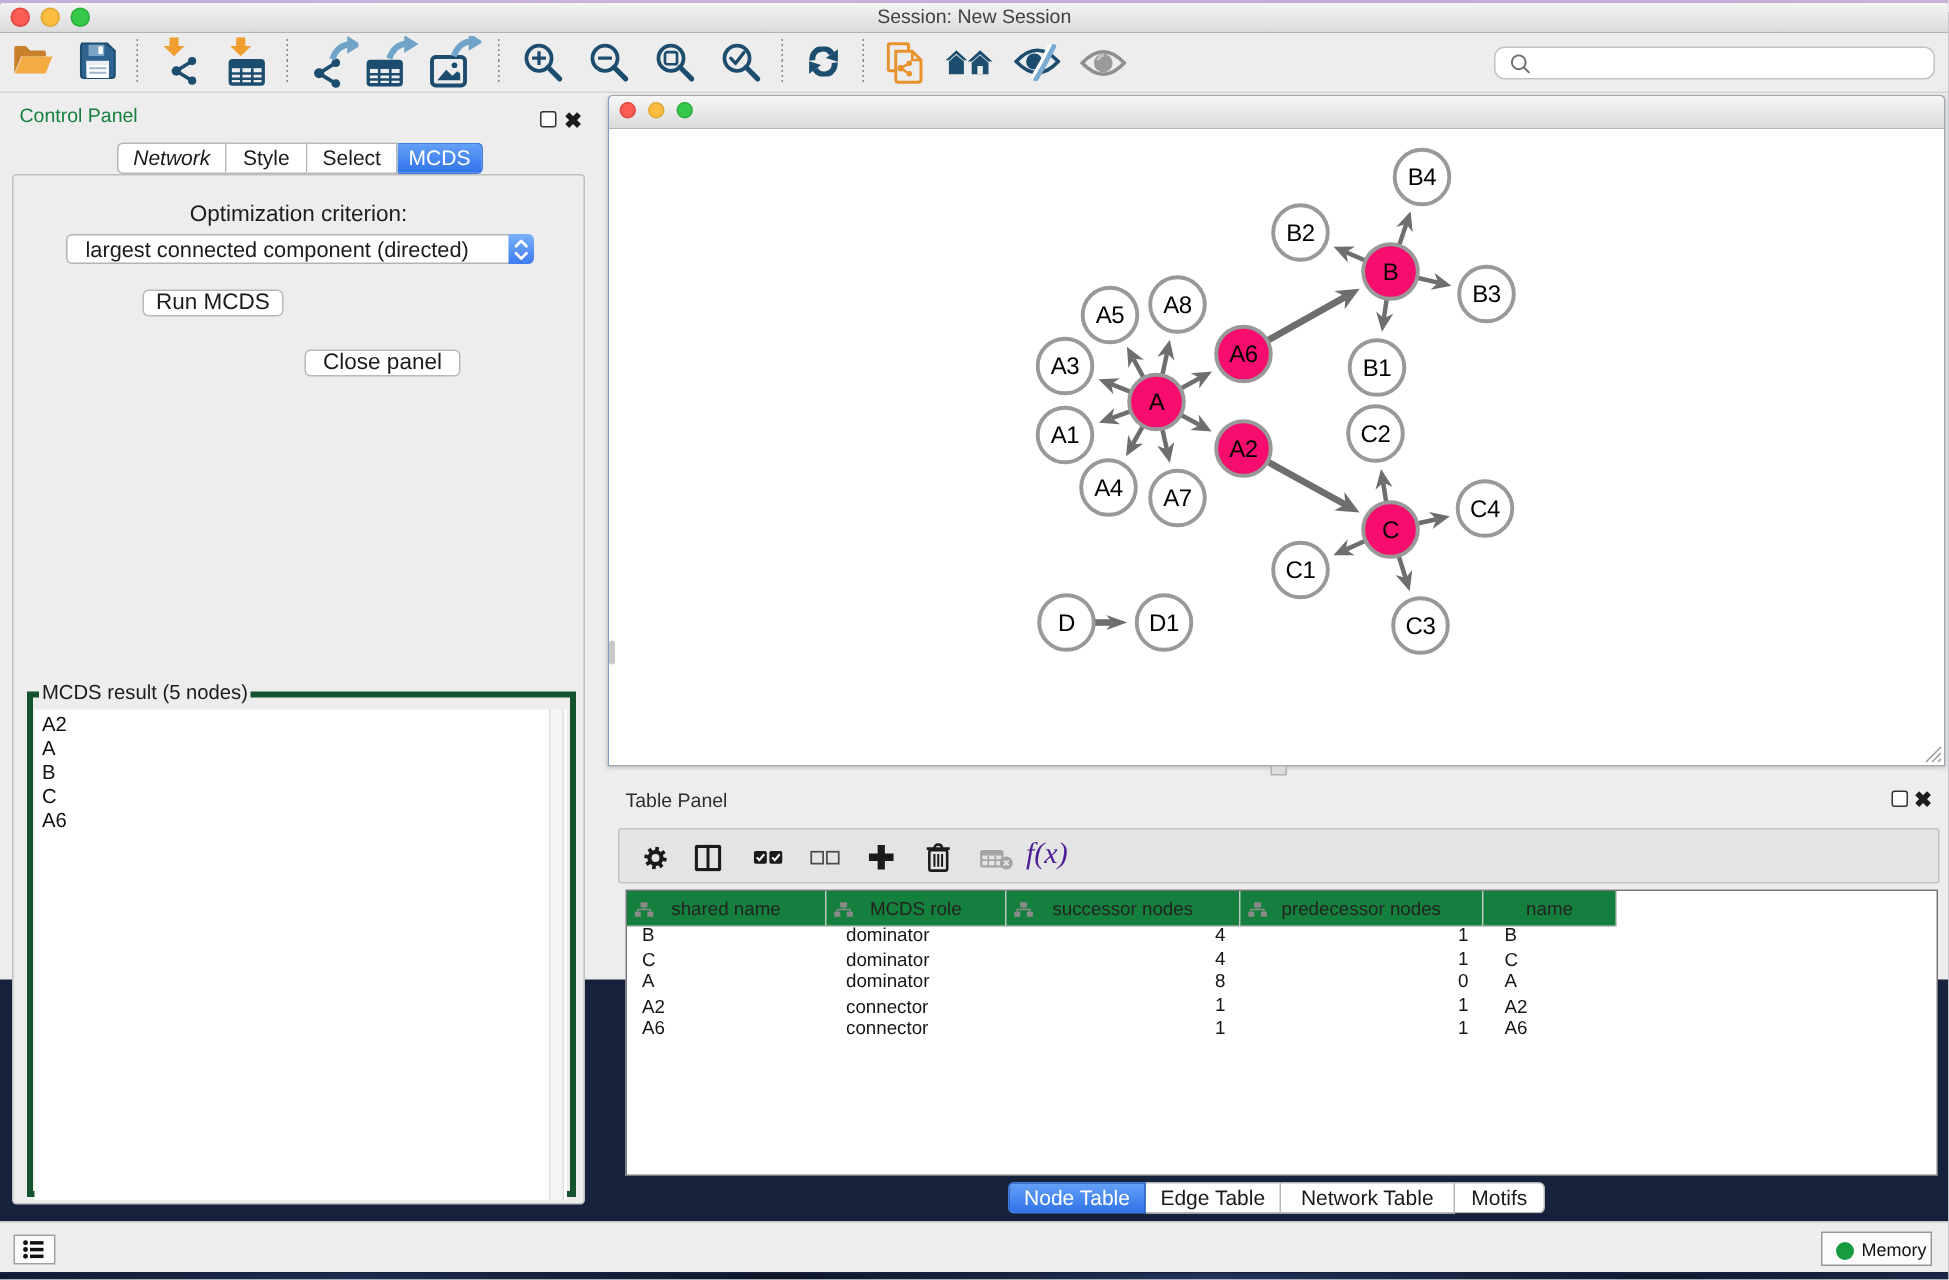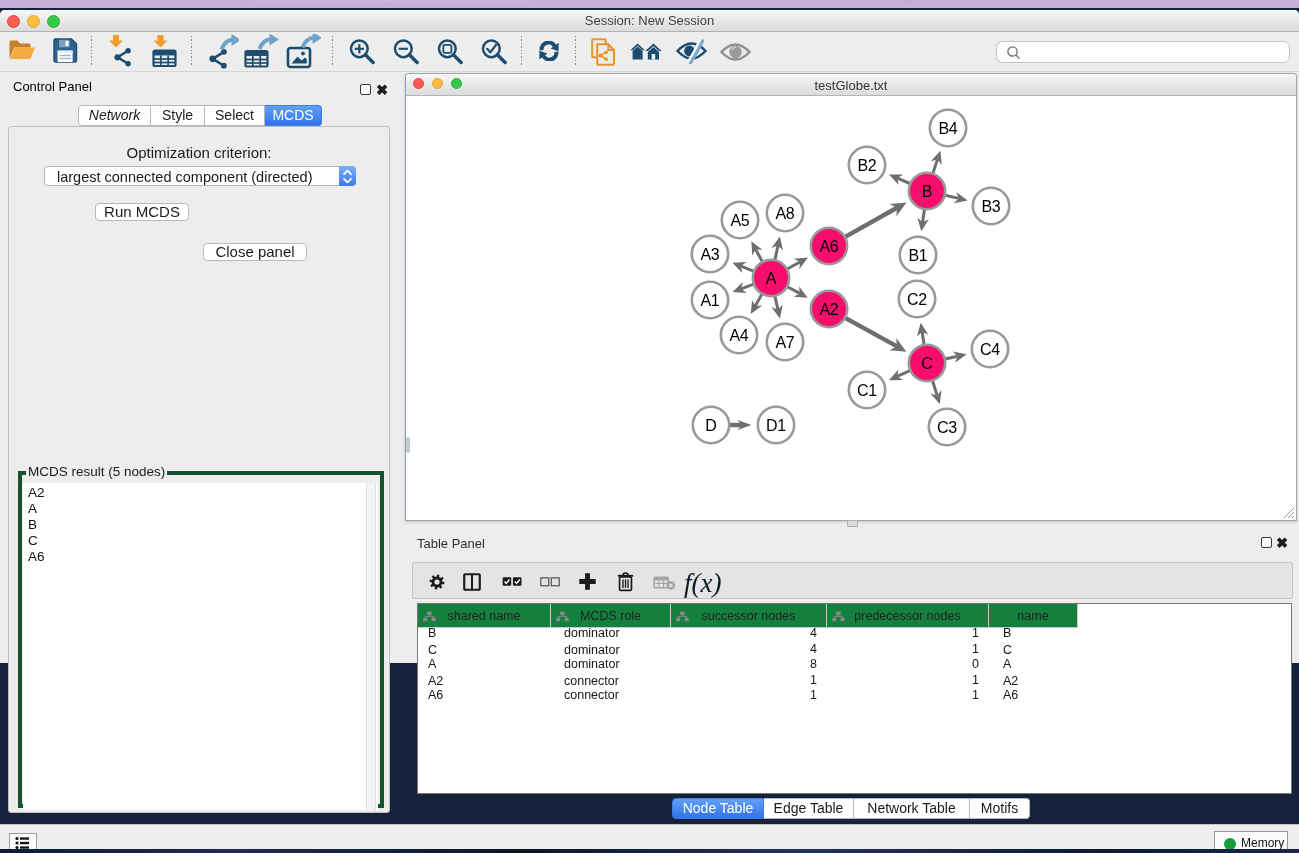--- a/index.html
+++ b/index.html
@@ -4,21 +4,21 @@
 <style>
 * { margin:0; padding:0; box-sizing:border-box; }
 html,body { width:1299px; height:853px; overflow:hidden; }
 body { font-family:"Liberation Sans", sans-serif; }
 #stage { position:relative; width:1299px; height:853px; overflow:hidden;
   background:linear-gradient(#c7aed6 0, #c7aed6 8px, #16213c 8px); }
 #desktop-top { position:absolute; left:0; top:0; width:1299px; height:2.2px;
   background:linear-gradient(90deg,#c5aed6,#cbb3da 30%,#c3abd4 70%,#c9b1d8); }
 #desktop-bottom { position:absolute; left:0; top:849px; width:1299px; height:4px;
   background:linear-gradient(90deg,#101b33,#1d2c50 18%,#0d1526 40%,#22335a 62%,#0f1930 85%,#1a2747); }
-#app { position:absolute; left:0; top:10px; width:1299px; height:653px; background:#ededed;
+#app { position:absolute; left:0; top:0; width:1299px; height:653px; background:#ededed;
   border-radius:5px 5px 0 0;padding-left:43px; }
 
 
 #titlebar { position:absolute; left:0; top:0; width:1299px; height:22px;
   background:linear-gradient(#f6f6f6,#dcdcdc); border-bottom:1px solid #b3b3b3;
   border-radius:5px 5px 0 0; }
 #titlebar .title { position:absolute; left:0; right:0; top:3px; text-align:center;
   font-size:13px; color:#404040; }
 .light { position:absolute; top:5px; width:13px; height:13px; border-radius:50%; }
 #l-red { left:7px;  background:#fb5d55; border:0.5px solid #e2453f; }
@@ -29,21 +29,21 @@
 #toolbar { position:absolute; left:0; top:22px; width:1299px; height:40px; background:#ededed;
   border-bottom:1px solid #d6d6d6; }
 #toolbar svg { position:absolute; }
 .tsep { position:absolute; top:4px; height:29px; width:1px;
   background:repeating-linear-gradient(#868686 0 1.4px, rgba(0,0,0,0) 1.4px 3.4px); }
 #searchbox { position:absolute; left:996px; top:9px; width:294px; height:22px;
   background:#fff; border:1px solid #c3c3c3; border-radius:7px; }
 
 
 #cpanel { position:absolute; left:0; top:62px; width:392px; height:756px; }
-#cp-title { position:absolute; left:13px; top:7px; font-size:13px; color:#000000; }
+#cp-title { position:absolute; left:13px; top:7px; font-size:13px; color:#15803d; }
 #cp-max { position:absolute; left:360px; top:12px; width:11px; height:11px;
   border:1.5px solid #333; border-radius:2px; background:#fdfdfd; }
 #cp-close { position:absolute; left:376px; top:10px; font-size:14.5px; font-weight:bold; color:#1c1c1c; }
 #cp-tabs { position:absolute; left:78px; top:33px; height:21px; display:flex; }
 .tabbtn { height:20.5px; line-height:19.5px; font-size:14px; color:#1a1a1a; text-align:center;
   background:#fff; border:1px solid #b6b6b6; border-left:none; }
 .tabbtn.first { border-left:1px solid #b6b6b6; border-radius:4px 0 0 4px;font-style:italic; }
 .tabbtn.sel { background:linear-gradient(#64a0f6,#3173ea); color:#fff; border-color:#3f7ce2;
   border-radius:0 4px 4px 0; }
 .tabbtn.last { border-radius:0 4px 4px 0; }
@@ -284,21 +284,20 @@
           </div>
         </div>
       </div>
     </div>
 
     <div id="netwin">
       <div id="nw-title">
         <div class="slight" id="s-red"></div>
           <div class="slight" id="s-yel"></div>
           <div class="slight" id="s-grn"></div>
-        <div class="title">testGlobe.txt</div>
       </div>
       <svg id="graph" width="890" height="425" viewBox="0 0 890 425">
 <line x1="348.5" y1="188.9" x2="335.1" y2="193.8" stroke="#6e6e6e" stroke-width="3"></line>
 <polygon points="326.6,196.9 336.8,187.0 335.1,193.8 340.8,197.9" fill="#6e6e6e"></polygon>
 <line x1="348.7" y1="176.6" x2="334.8" y2="171.1" stroke="#6e6e6e" stroke-width="3"></line>
 <polygon points="326.3,167.8 340.6,167.1 334.8,171.1 336.3,177.9" fill="#6e6e6e"></polygon>
 <line x1="356.4" y1="198.3" x2="349.2" y2="211.1" stroke="#6e6e6e" stroke-width="3"></line>
 <polygon points="344.7,219.1 346.1,204.9 349.2,211.1 356.2,210.6" fill="#6e6e6e"></polygon>
 <line x1="356.8" y1="167.6" x2="349.6" y2="154.2" stroke="#6e6e6e" stroke-width="3"></line>
 <polygon points="345.3,146.2 356.6,154.9 349.6,154.2 346.3,160.4" fill="#6e6e6e"></polygon>
@@ -418,21 +417,21 @@
 </svg>
 <svg width="23" height="15" viewBox="0 0 24 16" style="left:240px;top:12px">
 <rect x="1" y="2.5" width="15" height="11" rx="1" fill="none" stroke="#a4a4a4" stroke-width="1.6"></rect>
 <rect x="1" y="2.5" width="15" height="3.2" fill="#a4a4a4"></rect>
 <line x1="1" y1="9" x2="16" y2="9" stroke="#a4a4a4" stroke-width="1.2"></line>
 <line x1="6" y1="5.7" x2="6" y2="13.5" stroke="#a4a4a4" stroke-width="1.2"></line>
 <line x1="11" y1="5.7" x2="11" y2="13.5" stroke="#a4a4a4" stroke-width="1.2"></line>
 <circle cx="18.8" cy="11" r="4.6" fill="#a4a4a4"></circle>
 <path d="M17 9.2 L20.6 12.8 M20.6 9.2 L17 12.8" stroke="#e4e4e4" stroke-width="1.3"></path>
 </svg>
-<div style="position:absolute;left:271px;top:5px;font-family:'Liberation Serif',serif;font-style:italic;font-size:27px;color:#0f172a">f(x)</div>
+<div style="position:absolute;left:271px;top:5px;font-family:'Liberation Serif',serif;font-style:italic;font-size:20px;color:#4c1d95">f(x)</div>
       </div>
       <div id="tbl">
 <div class="hcell" style="left:0px;width:133px">
             <svg width="13" height="11" viewBox="0 0 13 11" style="position:absolute;left:5px;top:7px">
               <rect x="4.1" y="0.5" width="4.6" height="3.4" fill="#8a8a8a"></rect>
               <rect x="0.2" y="6.8" width="4" height="3.4" fill="#8a8a8a"></rect>
               <rect x="8.6" y="6.8" width="4" height="3.4" fill="#8a8a8a"></rect>
               <path d="M6.5 4 V5.4 M2.2 6.8 V5.4 H10.6 V6.8" fill="none" stroke="#8a8a8a" stroke-width="1"></path>
             </svg>
             <div class="ht">shared name</div>

